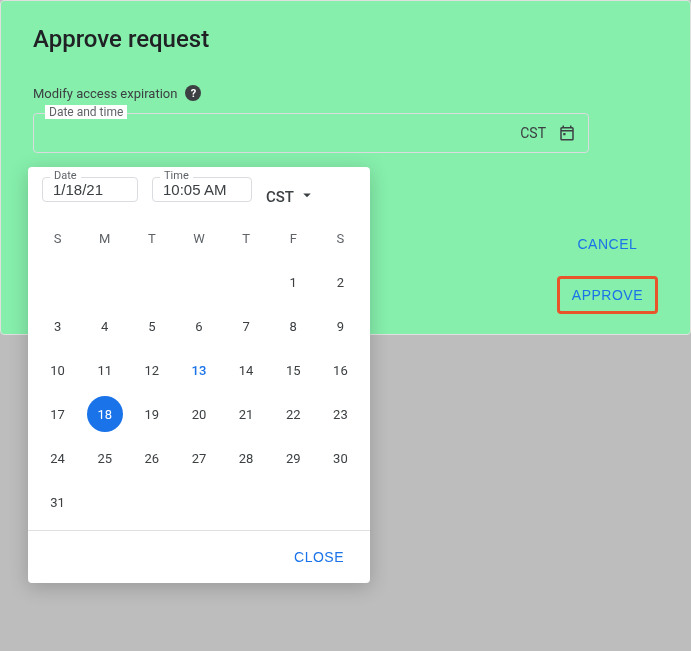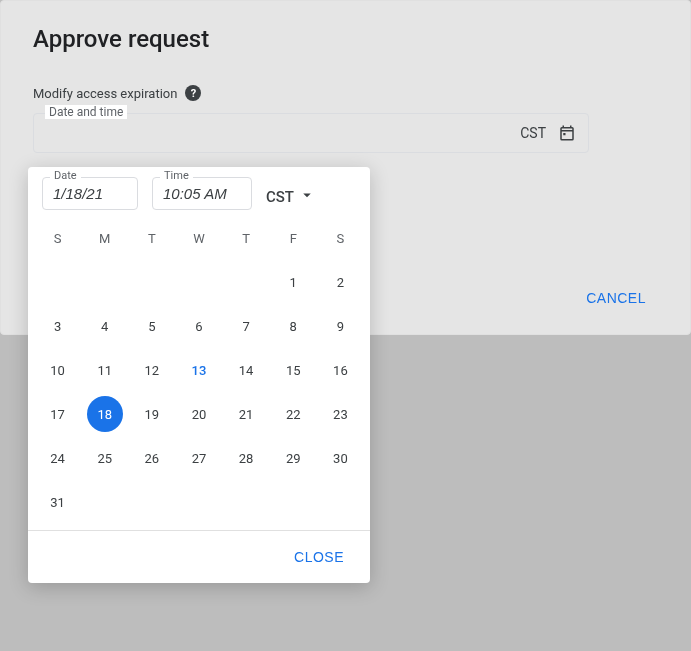--- a/index.html
+++ b/index.html
@@ -8,21 +8,21 @@
     font-family: Roboto, "Helvetica Neue", Arial, sans-serif;
     background: #bdbdbd;
     width: 691px;
     height: 651px;
     overflow: hidden;
     position: relative;
   }
   .modal {
     position: absolute;
     top: 0; left: 0; right: 0;
-    background: #e5e5e5;
+    background: #86efac;
     border: 1px solid #e0e0e0;
     border-radius: 4px;
     padding: 24px 32px 20px 32px;
     height: 335px;
   }
   .modal-title {
     font-size: 24px;
     font-weight: 500;
     color: #202124;
     margin: 0 0 32px 0;
@@ -134,26 +134,25 @@
     top: -8px;
     left: 8px;
     background: #fff;
     padding: 0 4px;
     font-size: 11px;
     color: #5f6368;
   }
   .field input {
     border: 1px solid #dadce0;
     border-radius: 4px;
-    height: 33px;
+    height: 25px;
     padding: 0 10px;
     font-size: 15px;
     color: #3c4043;
     outline: none;
-    font-style: italic;
   }
   .date-field input { width: 96px; }
   .time-field input { width: 100px; }
   .tz-select {
     display: flex;
     align-items: center;
     gap: 4px;
     font-size: 15px;
     font-weight: 500;
     color: #3c4043;
@@ -232,20 +231,23 @@
       <span class="tz-label">CST</span>
       <span class="cal-btn">
         <svg width="18" height="18" viewBox="0 0 24 24" fill="#3c4043">
             <path d="M19 4h-1V2h-2v2H8V2H6v2H5a2 2 0 0 0-2 2v14a2 2 0 0 0 2 2h14a2 2 0 0 0 2-2V6a2 2 0 0 0-2-2zm0 16H5V10h14v10zM5 8V6h14v2H5zm2 4h3v3H7v-3z"></path>
           </svg>
       </span>
     </div>
   </div>
   <div class="actions">
     <button class="text-btn">CANCEL</button>
+    <span class="approve-highlight">
+      <button class="text-btn">APPROVE</button>
+    </span>
   </div>
 </div>
 
 <div class="picker">
   <div class="picker-top">
     <div class="field date-field">
       <span class="field-label">Date</span>
       <input type="text" value="1/18/21" style="">
     </div>
     <div class="field time-field">

